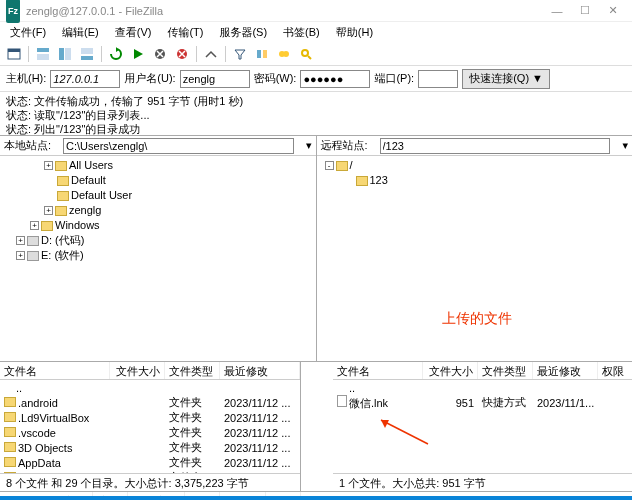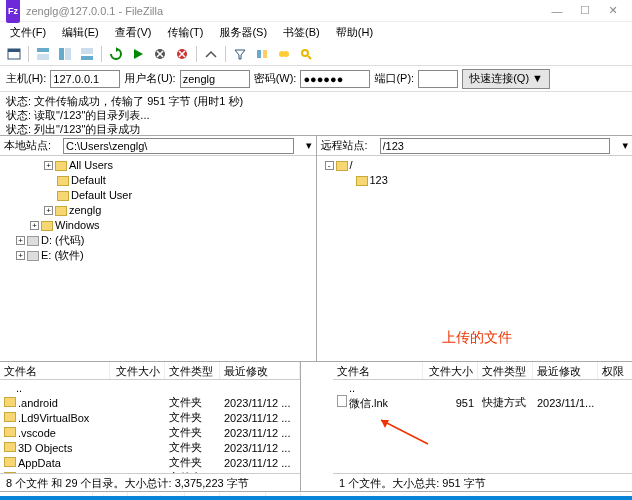--- a/index.html
+++ b/index.html
@@ -1,18 +1,18 @@
 <!DOCTYPE html>
 <html><head>
 <meta charset="utf-8">
 <style>
 * { margin:0; padding:0; box-sizing:border-box; }
 body { font-family:"Microsoft YaHei","Segoe UI",sans-serif; font-size:11px; background:#fff; color:#000; width:632px; height:500px; overflow:hidden; position:relative; }
 .titlebar { height:22px; background:#fff; display:flex; align-items:center; padding:0 6px; border-bottom:1px solid #eee; }
-.titlebar-icon { width:14px; height:24px; background:#6d28d9; color:#fff; font-weight:bold; font-size:9px; display:flex; align-items:center; justify-content:center; margin-right:6px; border-radius:2px;}
+.titlebar-icon { width:14px; height:24px; background:#0f766e; color:#fff; font-weight:bold; font-size:9px; display:flex; align-items:center; justify-content:center; margin-right:6px; border-radius:2px;}
 .titlebar-text { color:#888; font-size:11px; flex:1; }
 .win-btns { display:flex; gap:2px; }
 .win-btn { width:26px; height:18px; display:flex; align-items:center; justify-content:center; color:#888; }
 .menubar { height:20px; display:flex; align-items:center; padding:0 4px; font-size:11px; gap:4px; }
 .menubar span { padding:2px 6px; }
 .toolbar { height:24px; display:flex; align-items:center; padding:0 4px; gap:2px; border-bottom:1px solid #ddd; }
 .tb-btn { width:20px; height:20px; display:flex; align-items:center; justify-content:center; border:1px solid transparent; }
 .tb-sep { width:1px; height:16px; background:#ccc; margin:0 2px; }
 .connbar { height:26px; display:flex; align-items:center; padding:2px 6px; gap:4px; border-bottom:1px solid #ddd; }
 .connbar label { font-size:11px; }
@@ -152,21 +152,21 @@
   <div class="tb-btn">
       <svg width="14" height="14">
         <circle cx="6" cy="6" r="3" fill="none" stroke="#e6b800" stroke-width="2"></circle>
         <line x1="9" y1="9" x2="12" y2="12" stroke="#e6b800" stroke-width="2"></line>
       </svg>
     </div>
 </div>
 
 <div class="connbar">
   <label>主机(H):</label>
-  <input style="width: 70px;" value="127.0.0.1">
+  <input style="width: 70px; font-style: italic;" value="127.0.0.1">
   <label>用户名(U):</label>
   <input style="width: 70px;" value="zenglg">
   <label>密码(W):</label>
   <input style="width: 70px;" value="●●●●●●">
   <label>端口(P):</label>
   <input style="width: 40px;" value="">
   <button>
     <span>快速连接(Q)</span> <span>▼</span>
   </button>
 </div>
@@ -337,15 +337,15 @@
       <div>服务器/本地文件</div>
       <div>方向</div>
       <div>远程文件</div>
       <div>大小</div>
       <div>优先级</div>
       <div>状态</div>
     </div>
 
 </div>
 
-<div class="anno" style="right:120px;top:329px">上传的文件</div>
+<div class="anno" style="right:120px;top:310px">上传的文件</div>
 
 <div class="taskbar"></div>
 
 </body></html>

